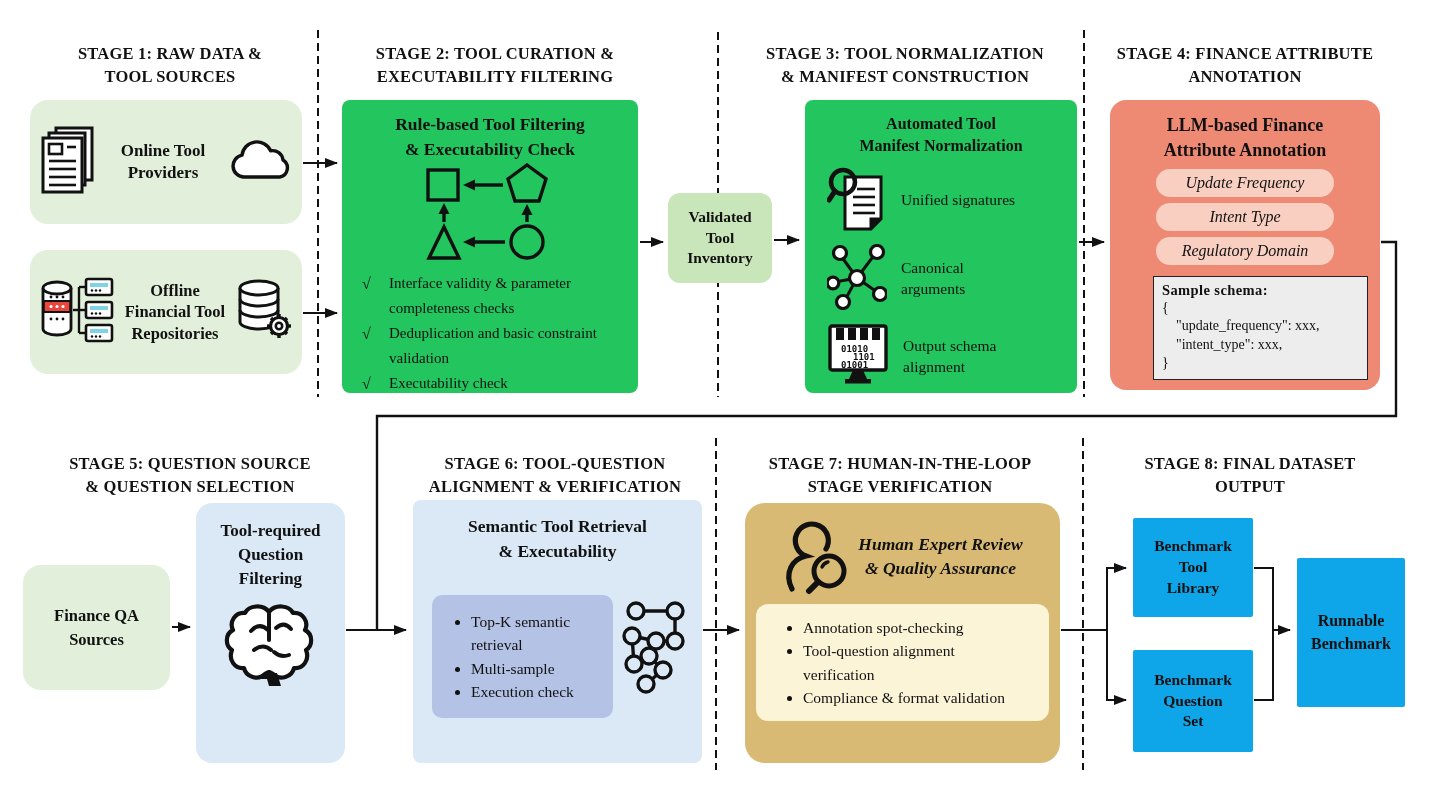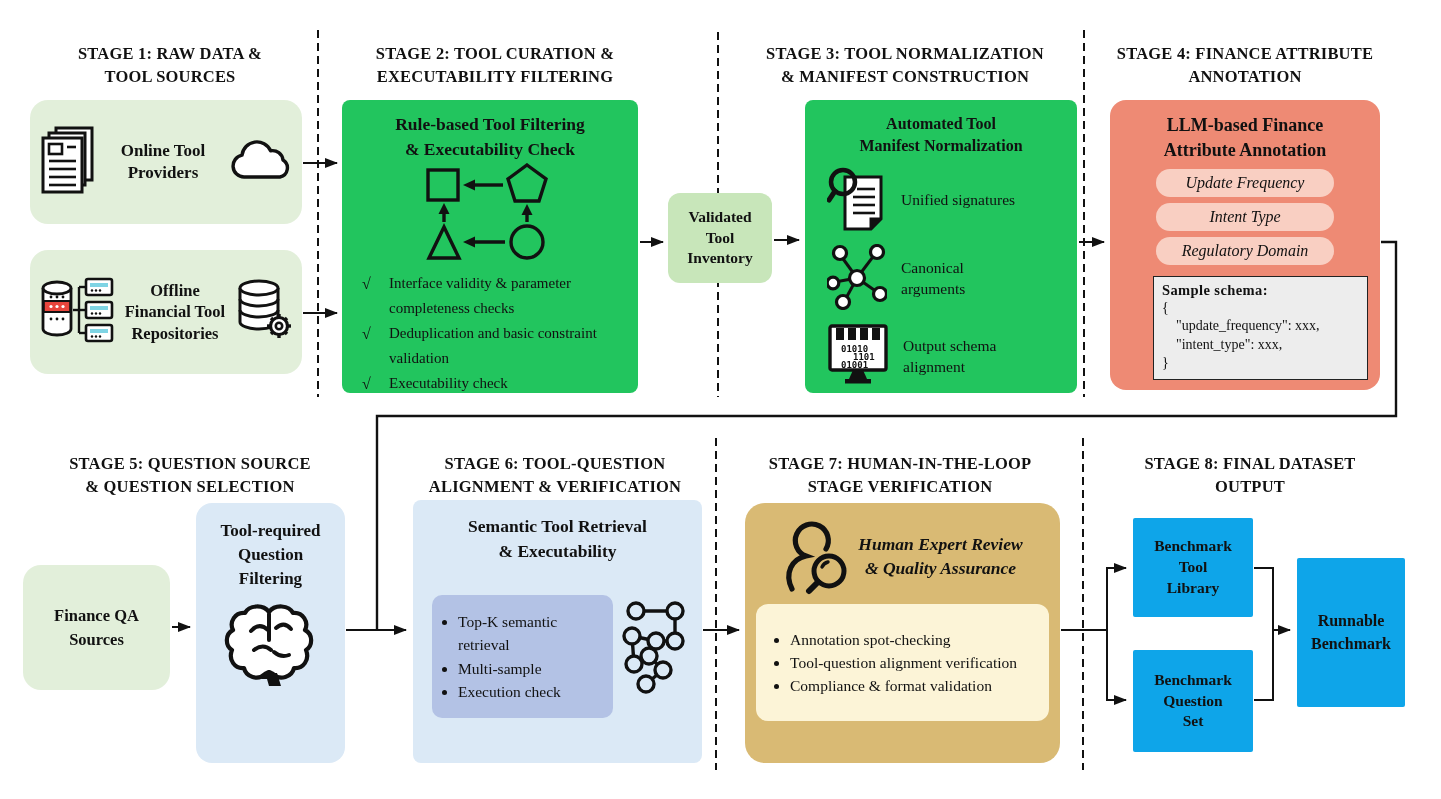--- a/index.html
+++ b/index.html
@@ -24,21 +24,21 @@
   .chk .m{width:27px;font-size:16px;line-height:25px;}
   .chk .t{flex:1;font-size:15px;line-height:25px;padding-right:8px;}
   .itemrow{display:flex;align-items:center;margin:9px 0 9px 22px;}
   .itemrow .lab{font-size:15.5px;line-height:1.35;white-space:pre-line;margin-left:14px;}
   .pill{background:#f9cfc2;border-radius:15px;height:28px;width:178px;margin:6px auto 0 auto;
         display:flex;align-items:center;justify-content:center;font-size:16px;font-style:italic;}
   .schema{position:absolute;left:43px;top:176px;width:215px;height:104px;background:#ededed;
           border:1.6px solid #222;padding:5px 8px;box-sizing:border-box;}
   .schema .st{font-weight:700;font-size:14.5px;letter-spacing:.4px;}
   .schema .line{white-space:pre;font-size:14px;line-height:1.32;}
-  ul.blt{margin:0;padding-left:20px;}
+  ul.blt{margin:13px;padding-left:20px;}
   ul.blt li{font-size:15.5px;line-height:1.5;}
   .inner6{position:absolute;left:19px;top:95px;width:181px;height:123px;background:#b3c2e5;
           border-radius:10px;z-index:1;display:flex;align-items:center;}
   .inner7{position:absolute;left:11px;top:101px;width:293px;height:117px;background:#fcf4d7;
           border-radius:12px;display:flex;align-items:center;}
   .t7head{display:flex;align-items:center;justify-content:center;padding-top:12px;font-style:italic;}
   .t7head .tt{font-weight:700;font-size:17.5px;line-height:1.35;text-align:center;white-space:pre-line;margin-left:6px;}
 </style>
 </head>
 <body>

